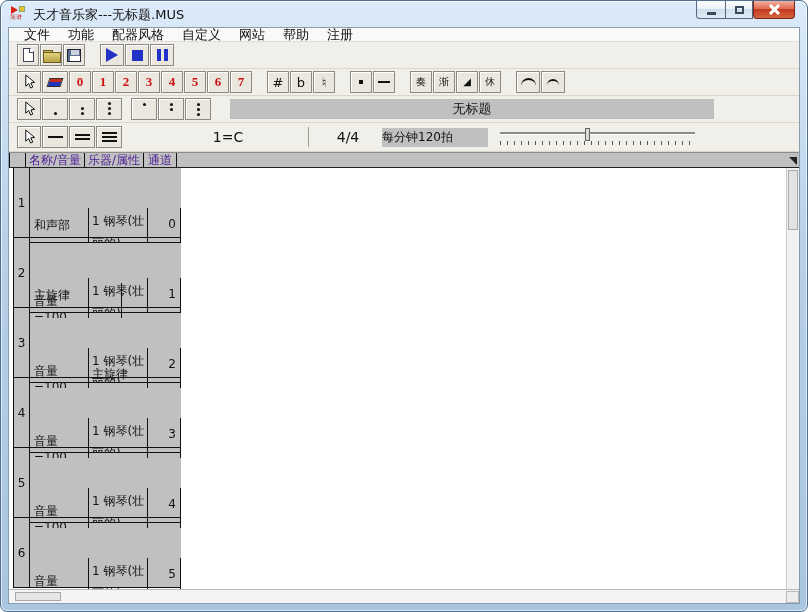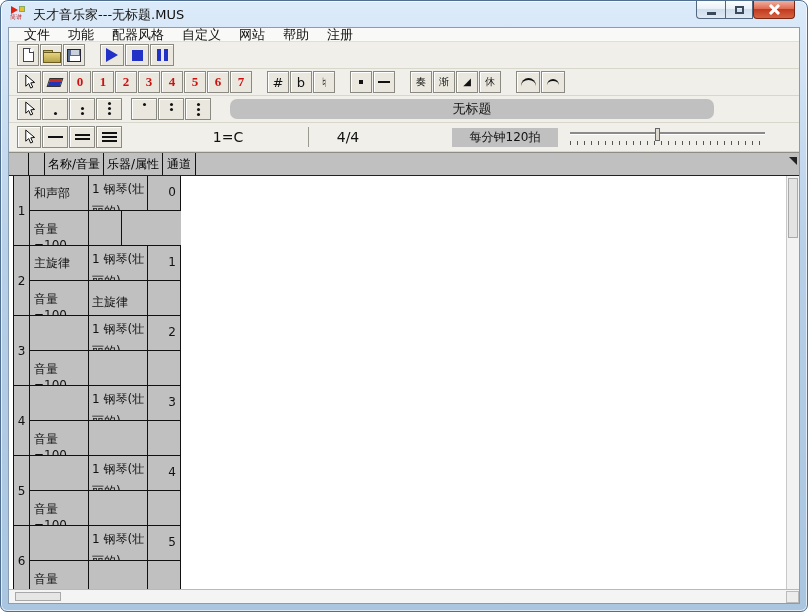--- a/index.html
+++ b/index.html
@@ -61,47 +61,47 @@
   .expr-btn{ font-size:10px; color:#111; line-height:10px;}
   .i-arc{ width:15px; height:8px; border-top:2px solid #111; border-radius:50% 50% 0 0 / 100% 100% 0 0;}
   .i-arc.small{ width:12px; height:6px;}
   .sep{ width:1px; height:20px; background:#9a9a90; margin:0 5px;}
   .gap8{ width:8px;} .gap14{ width:14px;}
   
   .oct{ width:26px; height:22px; display:flex; flex-direction:column; align-items:center; }
   .oct.low{ justify-content:flex-end; padding-bottom:3px;} .oct.high{ justify-content:flex-start; padding-top:3px;}
   .oct i{ display:block; width:3px; height:3px; background:#111; border-radius:50%; margin:1px 0;}
   .score-title-box{ height:20px; background:#c0c0c0; display:flex; align-items:center; justify-content:center;
-    font-size:13px; color:#111; margin-left:18px; width:484px;border-radius:7px;}
+    font-size:13px; color:#111; margin-left:18px; width:484px;}
   
   .lines-btn{ width:26px; height:22px; display:flex; flex-direction:column; align-items:center; justify-content:center; gap:2px;}
   .lines-btn i{ display:block; width:15px; height:2px; background:#111;}
   .key-box{ width:150px; margin-left:30px; text-align:center; font-size:14px; color:#111;}
   .time-box{ width:68px; text-align:center; font-size:14px; color:#111;}
-  .tempo-box{ width:106px; margin-left:70px; height:19px; background:#c0c0c0; display:flex; align-items:center; justify-content:center; font-size:12px; color:#111;}
+  .tempo-box{ width:106px; height:19px; background:#c0c0c0; display:flex; align-items:center; justify-content:flex-start; font-size:12px; color:#111;}
   .slider{ position:relative; width:195px; height:20px; margin-left:12px;}
   .slider .track{ position:absolute; left:0; right:0; top:5px; height:2px; background:#8a8a8a; box-shadow:0 1px 0 #fff;}
   .slider .thumb{ position:absolute; top:1px; width:5px; height:13px; background:#dcdad0; border:1px solid #666;}
   .slider .ticks{ position:absolute; left:0; right:0; top:14px; height:4px;
     background-image:repeating-linear-gradient(90deg,#555 0 1px,transparent 1px 7px);}
   
-  .header-strip{ height:24px; background:#c0c0c0; border-top:1px solid #8d8d85; border-bottom:1px solid #222;
-    display:flex; padding-left:19px; position:relative; font-size:12px; color:#000000;}
+  .header-strip{ height:16px; background:#c0c0c0; border-top:1px solid #8d8d85; border-bottom:1px solid #222;
+    display:flex; padding-left:0; position:relative; font-size:12px; color:#4c1d95;}
   .hcell{ border-right:1px solid #111; display:flex; align-items:center; justify-content:center; height:100%;}
   .hc-num{ width:17px; border-left:1px solid #111;}
   .hc-name{ width:59px;} .hc-inst{ width:59px;} .hc-chan{ width:33px;}
   .corner-tri{ position:absolute; right:2px; top:4px; width:0; height:0;
     border-top:8px solid #222; border-left:8px solid transparent;}
   .content{ flex:1; background:#fff; position:relative; overflow:hidden;}
   .tracks{ position:absolute; left:4px; top:0; }
   .trow{ display:flex; height:70px; border-bottom:1px solid #111; background:#c0c0c0;}
   .c-num{ width:17px; border-left:1px solid #111; border-right:1px solid #111;
     display:flex; align-items:center; justify-content:center; font-size:12px; color:#111;}
   .c-main{ display:flex; flex-direction:column;}
-  .sub{ display:flex; height:35px;}
+  .sub{ display:flex; height:35px;margin-top:40px;}
   .sub.top{ border-bottom:1px solid #111;}
   .cell{ border-right:1px solid #111; font-size:12px; color:#111; overflow:hidden;}
   .cl-name{ width:59px; padding:9px 2px 0 4px;}
   .cl-inst{ width:59px; padding:2px 2px 0 3px; line-height:22px;}
   .cl-chan{ width:33px; padding:9px 4px 0 0; text-align:right;}
   .sub.bot .cl-name,.sub.bot .cl-inst{ padding-top:10px;}
   
   .vscroll{ position:absolute; right:0; top:0; bottom:0; width:13px; background:#f2f2f2; border-left:1px solid #c8c8c8;}
   .vscroll .vthumb{ position:absolute; left:1px; right:1px; top:2px; height:60px; background:#e3e3e3; border:1px solid #aaa;}
   .hscroll{ height:14px; background:#f4f4f4; border-top:1px solid #b9b9b9; position:relative;}

